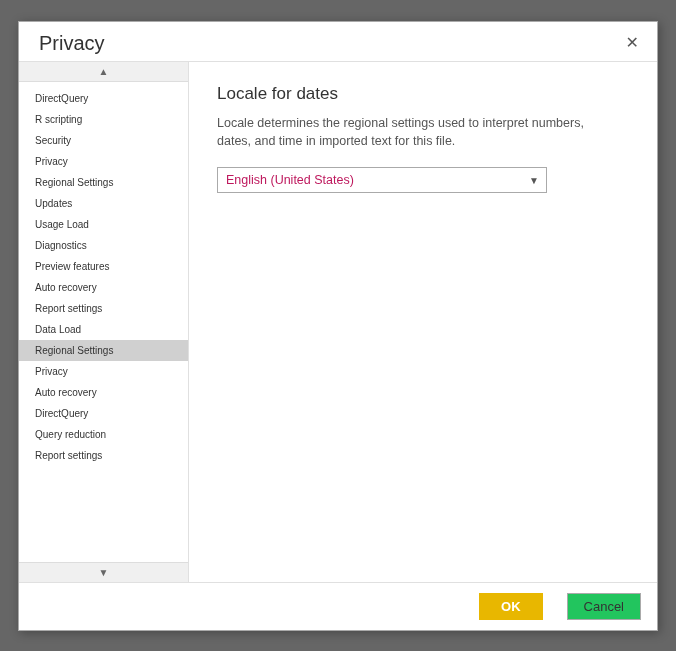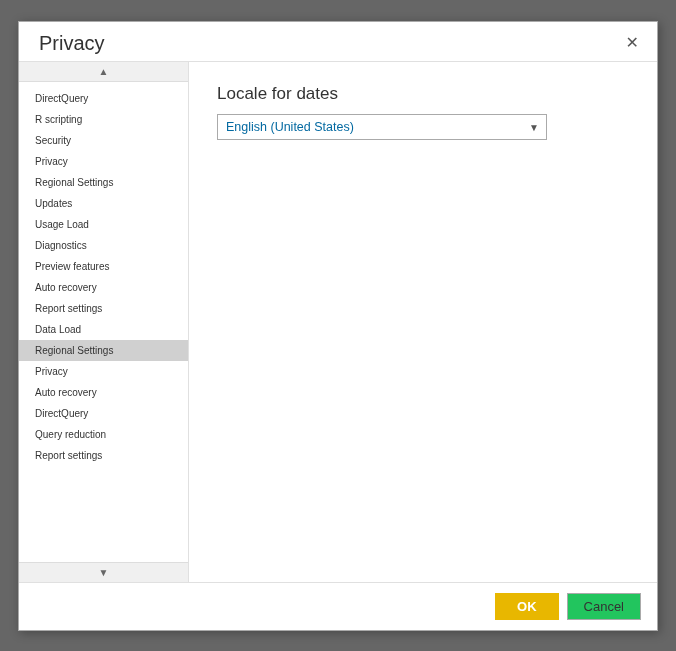--- a/index.html
+++ b/index.html
@@ -121,42 +121,42 @@
     .dropdown-wrapper {
       position: relative;
       width: 330px;
     }
     .dropdown-select {
       width: 100%;
       padding: 5px 28px 5px 8px;
       border: 1px solid #aaa;
       background: #fff;
       font-size: 12.5px;
-      color: #0369a1;
+      color: #be185d;
       appearance: none;
       -webkit-appearance: none;
       cursor: pointer;
       outline: none;
     }
     .dropdown-arrow {
       position: absolute;
       right: 8px;
       top: 50%;
       transform: translateY(-50%);
       pointer-events: none;
       font-size: 10px;
       color: #555;
     }
     .dialog-footer {
       display: flex;
       justify-content: flex-end;
       align-items: center;
       padding: 10px 16px;
       border-top: 1px solid #e0e0e0;
-      gap: 8px;
+      gap: 24px;
     }
     .btn-ok {
       background: #e8b700;
       color: #fff;
       border: none;
       padding: 6px 22px;
       font-size: 13px;
       cursor: pointer;
       font-weight: 600;
     }
@@ -203,20 +203,21 @@
             <div class="sidebar-item">DirectQuery</div>
             <div class="sidebar-item">Query reduction</div>
             <div class="sidebar-item">Report settings</div>
           </div>
       </div>
       <div class="scroll-arrow">▼</div>
     </div>
 
     <div class="main-content">
       <div class="section-title">Locale for dates</div>
+      <div class="section-desc">Locale determines the regional settings used to interpret numbers, dates, and time in imported text for this file.</div>
       <div class="dropdown-wrapper">
         <select class="dropdown-select" id="locale-select"><option value="English (United States)">English (United States)</option><option value="English (United Kingdom)">English (United Kingdom)</option><option value="French (France)">French (France)</option><option value="German (Germany)">German (Germany)</option><option value="Spanish (Spain)">Spanish (Spain)</option><option value="Japanese (Japan)">Japanese (Japan)</option></select>
         <span class="dropdown-arrow">▼</span>
       </div>
     </div>
   </div>
 
   <div class="dialog-footer">
     <button class="btn-ok">OK</button>
     <button class="btn-cancel">Cancel</button>

